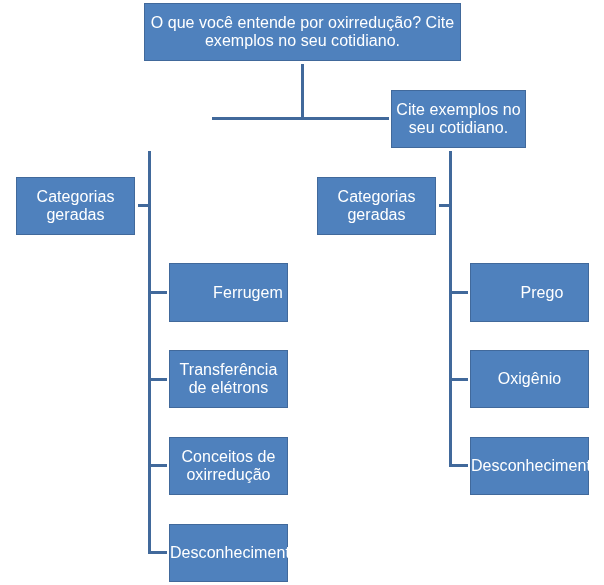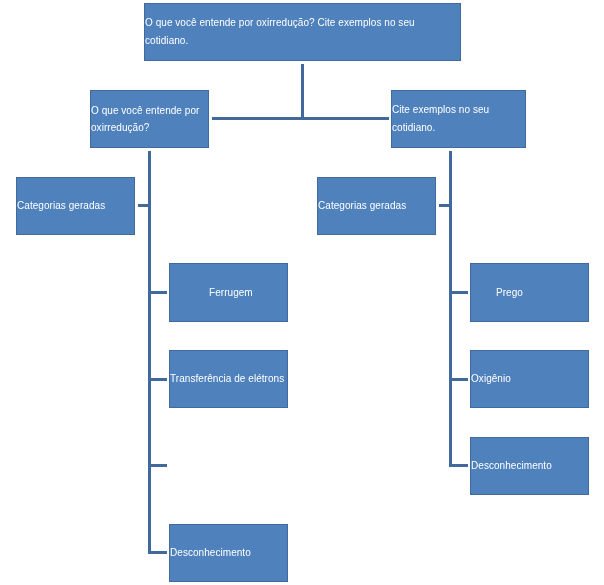--- a/index.html
+++ b/index.html
@@ -10,22 +10,22 @@
   }
   #canvas{position:relative;width:604px;height:585px;}
 
   .node{
     position:absolute;
     background:#4f81bd;
     border:1px solid #41699b;
     box-sizing:border-box;
     color:#ffffff;
     display:flex;align-items:center;justify-content:center;
-    text-align:left;
-    font-size:10px;
+    text-align:center;
+    font-size:16px;
     line-height:18px;
     letter-spacing:0.05px;
   }
   .node .txt{display:block;width:100%;}
 
   .conn{position:absolute;background:#41699b;}
 
   
   #n-root{left:144px;top:3px;width:317px;height:58px;}
   #n-q1  {left:90px; top:90px; width:119px;height:58px;line-height:17.4px;}
@@ -71,42 +71,42 @@
   <div class="conn" id="c-a4"></div>
   <div class="conn" id="c-cat2"></div>
   <div class="conn" id="c-b1"></div>
   <div class="conn" id="c-b2"></div>
   <div class="conn" id="c-b3"></div>
 
   <div class="node" id="n-root">
     <span class="txt">O que você entende por oxirredução? Cite exemplos no seu cotidiano.</span>
   </div>
 
-  <div class="node" id="n-q1">
-    <span class="txt">O que você entende por oxirredução?</span>
-  </div>
 
   <div class="node" id="n-q2">
     <span class="txt">Cite exemplos no seu cotidiano.</span>
   </div>
 
   <div class="node" id="n-cat1">
     <span class="txt">Categorias geradas</span>
   </div>
 
   <div class="node" id="n-cat2">
     <span class="txt">Categorias geradas</span>
   </div>
 
   <div class="node" id="n-a1">
     <span class="txt">Ferrugem</span>
   </div>
   <div class="node" id="n-a2">
     <span class="txt">Transferência de elétrons</span>
   </div>
+  <div class="node" id="n-a3">
+    <span class="txt">Conceitos de oxirredução</span>
+  </div>
   <div class="node" id="n-a4">
     <span class="txt">Desconhecimento</span>
   </div>
 
   <div class="node" id="n-b1">
     <span class="txt">Prego</span>
   </div>
   <div class="node" id="n-b2">
     <span class="txt">Oxigênio</span>
   </div>

